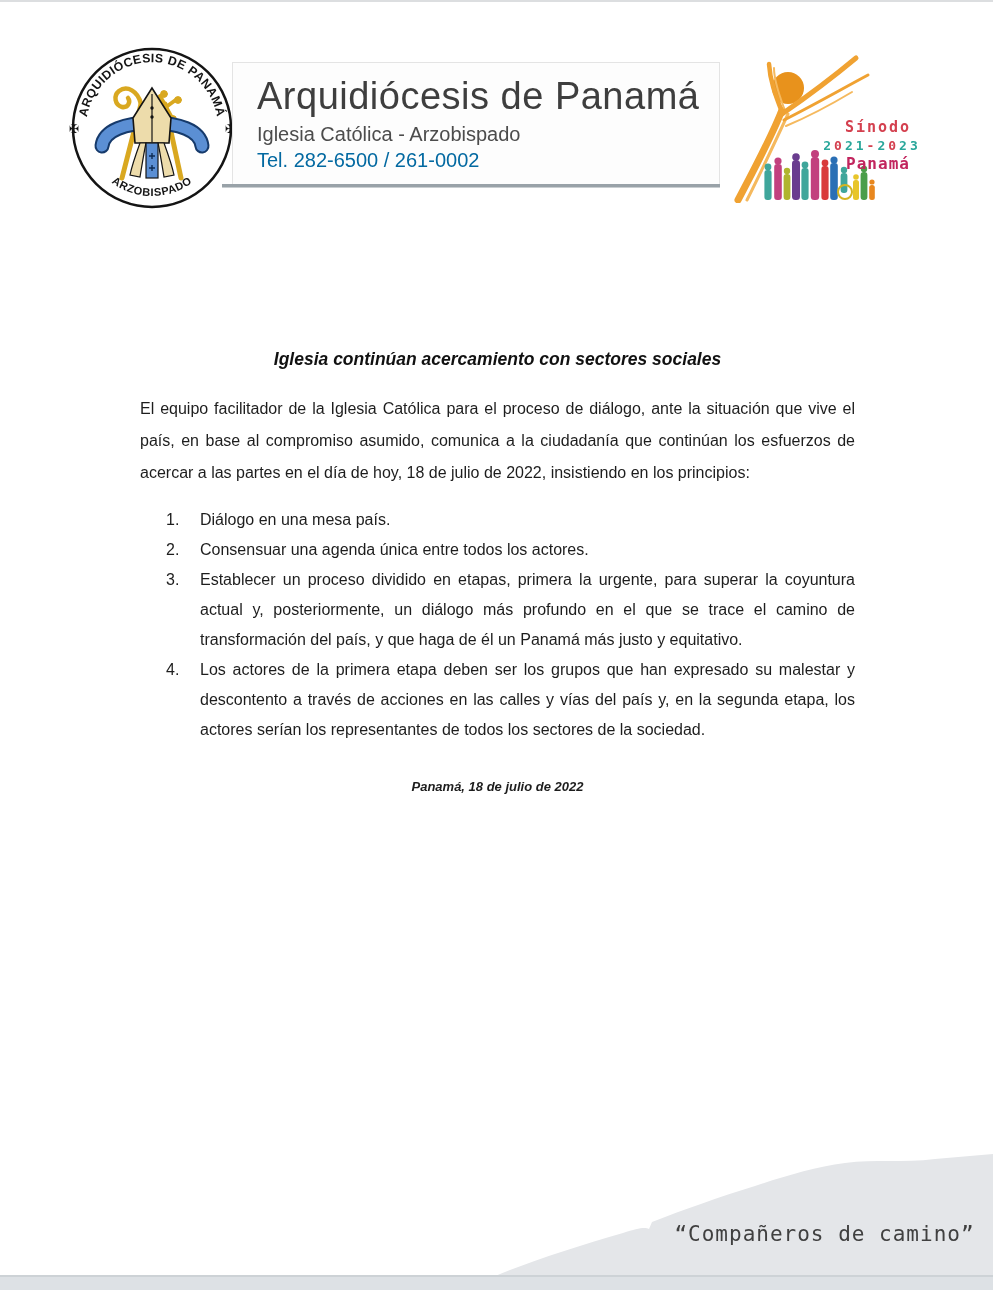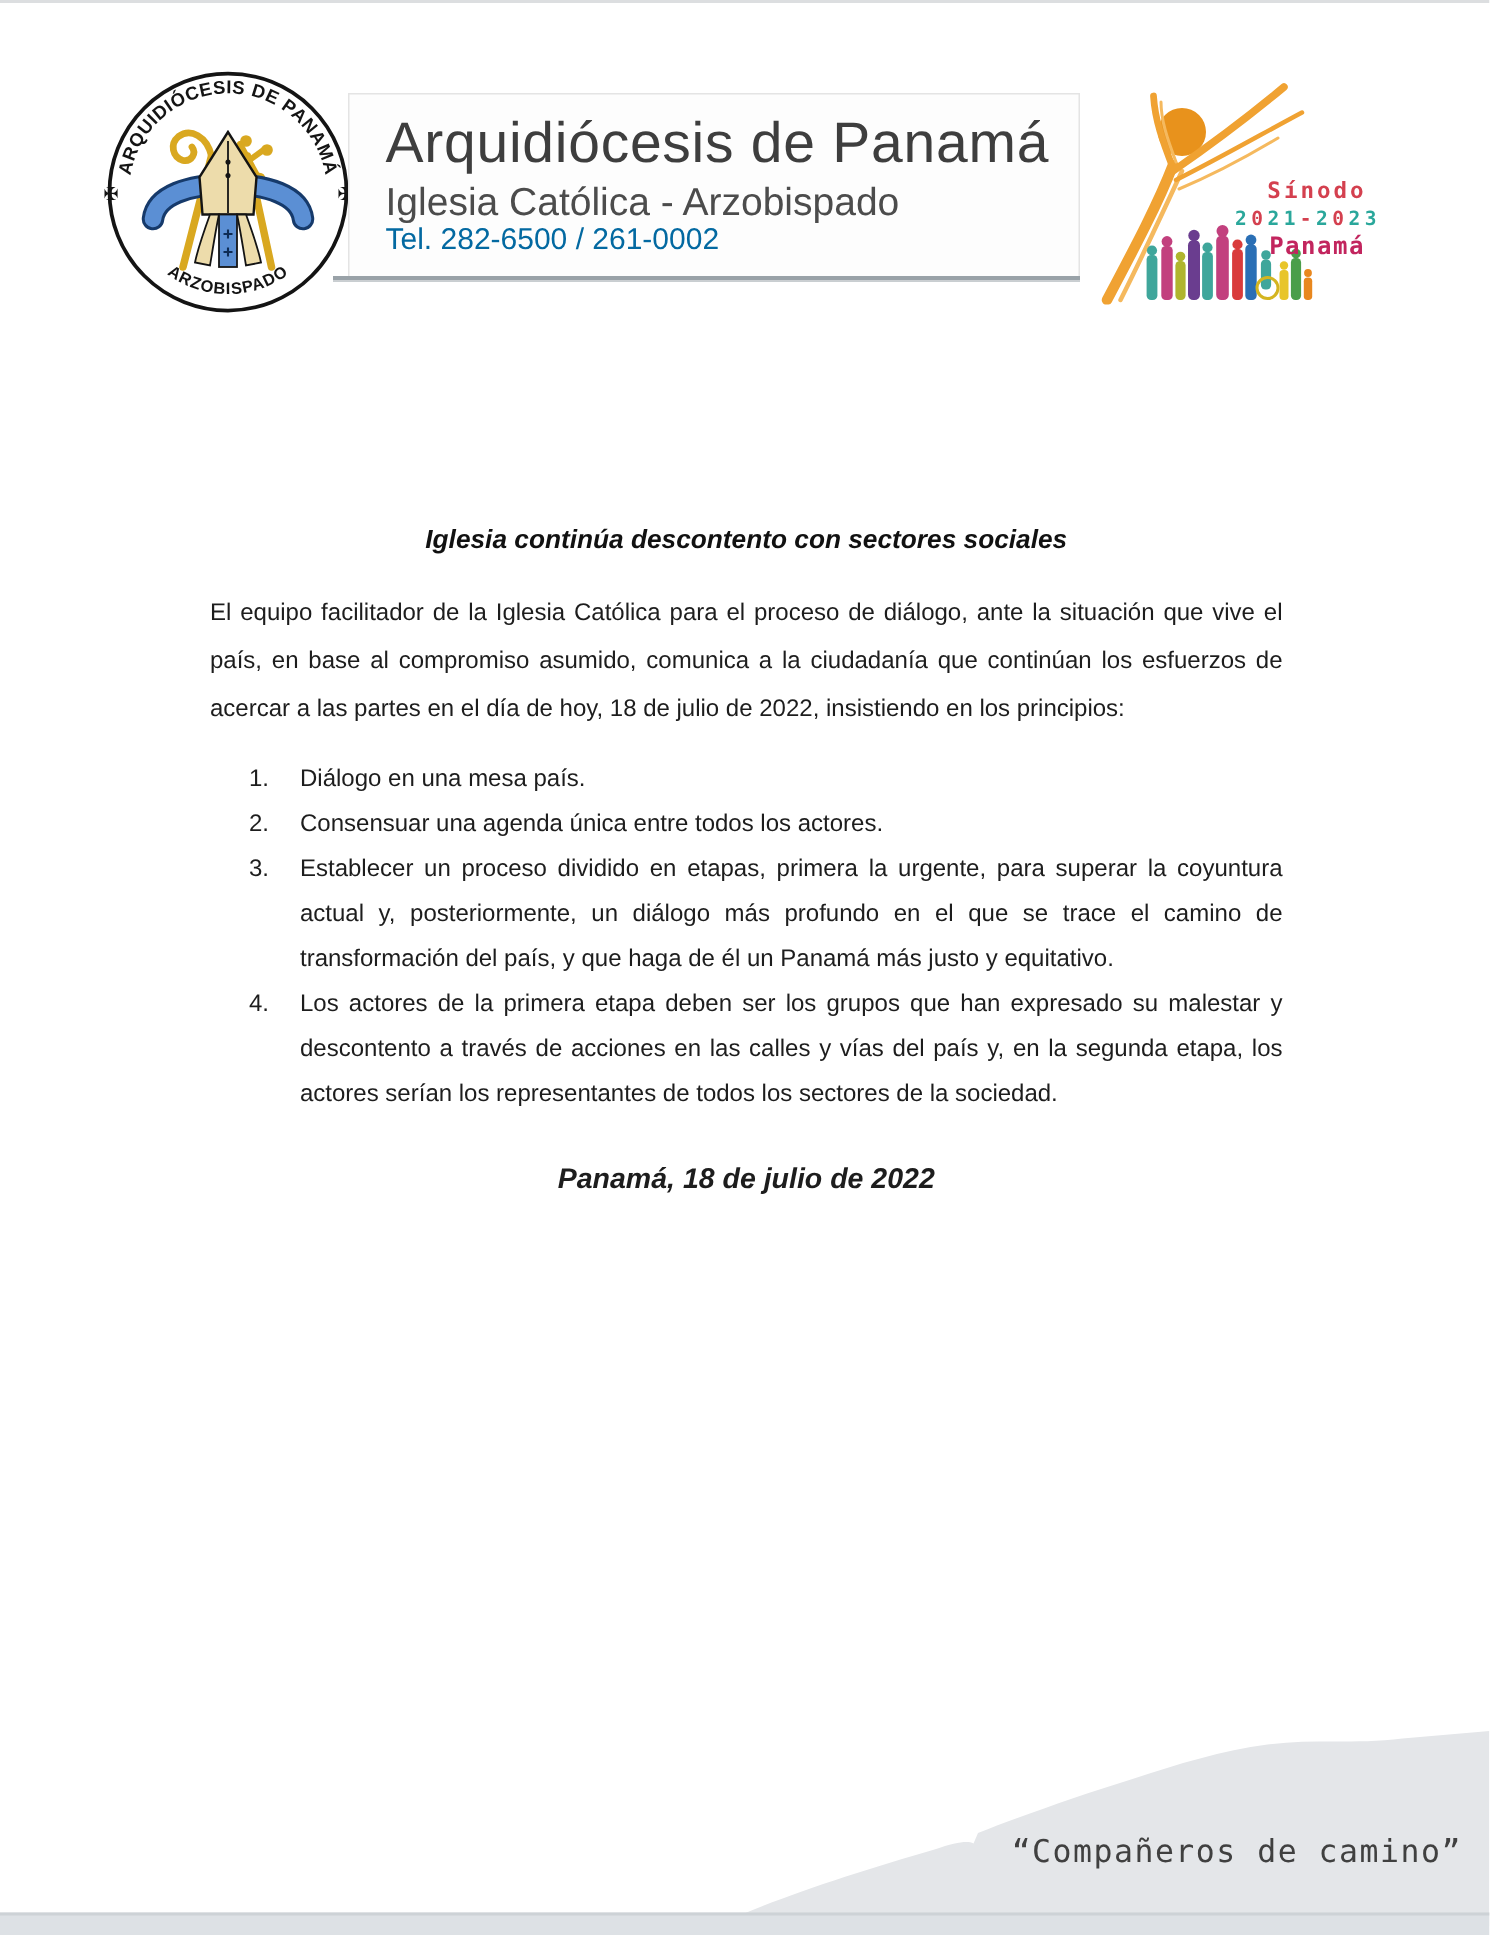--- a/index.html
+++ b/index.html
@@ -6,38 +6,38 @@
   body{width:993px;height:1290px;position:relative;background:#ffffff;overflow:hidden;
        font-family:"Liberation Sans",sans-serif;color:#1d1d1d;}
   .top-edge{position:absolute;left:0;top:0;width:993px;height:2px;background:#dcdee0;}
 
   
   .seal{position:absolute;left:68px;top:44px;width:168px;height:168px;}
   .org-box{position:absolute;left:232px;top:62px;width:488px;height:122px;
            background:#fdfdfd;border:1px solid #e4e4e4;border-bottom:none;box-sizing:border-box;
            padding:10px 0 0 24px;}
   .org-title{font-size:38px;letter-spacing:.5px;color:#3e3e3e;line-height:46px;font-weight:400;}
-  .org-sub{font-size:26px;color:#4c4c4c;line-height:26px;margin-top:2px;}
+  .org-sub{font-size:20px;color:#4c4c4c;line-height:26px;margin-top:2px;}
   .org-phone{font-size:20px;color:#0369a1;line-height:26px;}
   .org-divider{position:absolute;left:222px;top:184px;width:498px;height:3px;background:#99a2a8;}
   .org-divider-shadow{position:absolute;left:222px;top:187px;width:498px;height:1px;background:#c9ced1;}
   .synod{position:absolute;left:728px;top:48px;width:235px;height:155px;}
 
   
   .main{position:absolute;left:140px;top:305px;width:715px;}
   .doc-title{font-size:23px;font-weight:700;text-align:center;line-height:24px;margin:0;color:#111;}
   .doc-subtitle{font-size:17.5px;font-weight:700;font-style:italic;text-align:center;
                 line-height:24px;margin-top:42px;color:#111;}
   .para{font-size:16px;line-height:32px;text-align:justify;margin-top:22px;}
   .list{margin-top:11px;}
   .list-item{display:flex;font-size:16px;line-height:30px;}
   .list-num{width:60px;padding-left:26px;box-sizing:border-box;flex:none;}
   .list-text{flex:1;text-align:justify;}
   .closing{font-size:16px;line-height:32px;text-align:justify;margin-top:16px;}
-  .dateline{font-size:19px;font-weight:700;font-style:italic;text-align:center;margin-top:30px;line-height:24px;}
+  .dateline{font-size:13px;font-weight:700;font-style:italic;text-align:center;margin-top:30px;line-height:24px;}
 
   
   .footer-shape{position:absolute;left:483px;top:1152px;width:510px;height:132px;}
   .footer-quote{position:absolute;left:652px;top:1222px;width:345px;text-align:center;
                 font-family:"DejaVu Sans Mono",monospace;font-size:21px;letter-spacing:1px;
                 color:#404040;}
   .bottom-strip{position:absolute;left:0;bottom:0;width:993px;height:13px;background:#dde1e5;
                 border-top:2px solid #cdd2d6;}
   svg text{font-family:"Liberation Sans",sans-serif;}
   .hand{font-family:"DejaVu Sans Mono",monospace;}
@@ -175,21 +175,21 @@
 
     <text x="150" y="84" text-anchor="middle" class="hand" font-size="15" font-weight="700" fill="#d4404f" letter-spacing="2">Sínodo</text>
     <text x="144" y="102" text-anchor="middle" class="hand" font-size="13" font-weight="700" letter-spacing="3">
       <tspan fill="#2aa79b">2</tspan><tspan fill="#d4404f">0</tspan><tspan fill="#2aa79b">2</tspan><tspan fill="#2aa79b">1</tspan><tspan fill="#d4404f">-</tspan><tspan fill="#2aa79b">2</tspan><tspan fill="#d4404f">0</tspan><tspan fill="#2aa79b">2</tspan><tspan fill="#2aa79b">3</tspan>
     </text>
     <text x="150" y="121" text-anchor="middle" class="hand" font-size="16" font-weight="700" fill="#c2255e" letter-spacing="1">Panamá</text>
   </svg>
 </div>
 
 <div class="main">
-  <div class="doc-subtitle">Iglesia continúa descontento con sectores sociales</div>
+  <div class="doc-subtitle">Iglesia continúan acercamiento con sectores sociales</div>
 
   <p class="para">El equipo facilitador de la Iglesia Católica para el proceso de diálogo, ante  la situación que vive el país, en base al compromiso asumido, comunica a la ciudadanía que continúan los esfuerzos de acercar a las partes en el día de hoy, 18 de julio de 2022, insistiendo en los principios:</p>
 
   <div class="list">
     <div class="list-item">
       <span class="list-num">1.</span>
       <span class="list-text">Diálogo en una mesa país.</span>
     </div>
     <div class="list-item">
       <span class="list-num">2.</span>

